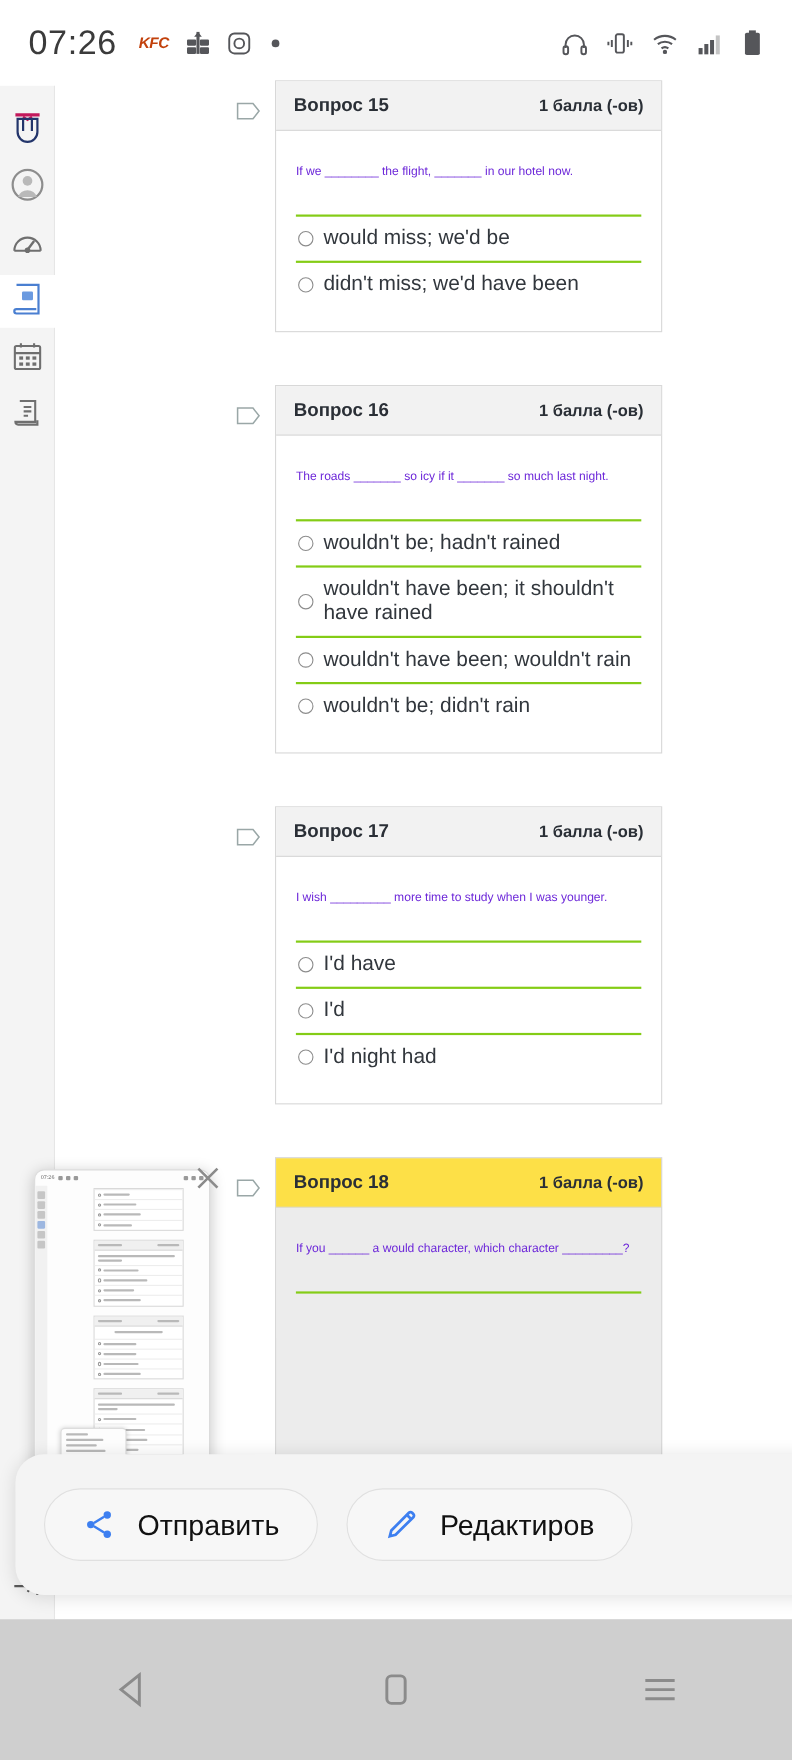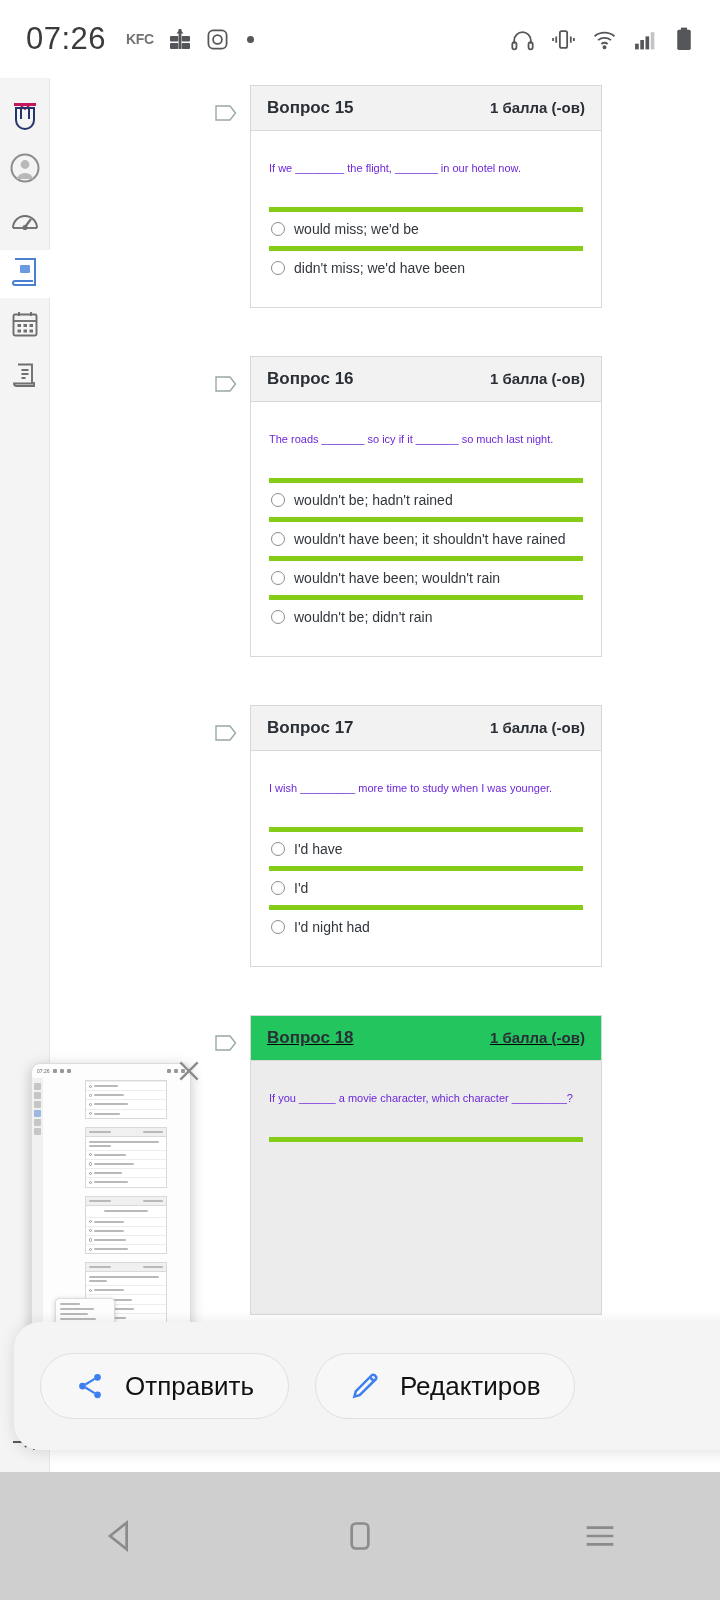--- a/index.html
+++ b/index.html
@@ -23,22 +23,22 @@
     background: #ffffff;
     display: flex; align-items: center;
     padding: 0 26px;
   }
   .sb-left { display: flex; align-items: center; gap: 14px; }
   .sb-time {
     font-size: 31px; color: #3b3b3b; letter-spacing: 0.5px;
     font-family: "Liberation Sans", sans-serif;
   }
   .sb-kfc {
-    font-size: 14px; font-weight: bold; 
-    color: #737373; letter-spacing: -0.4px; margin-left: 6px;
+    font-size: 14px; font-weight: bold; font-style: italic;
+    color: #c2410c; letter-spacing: -0.4px; margin-left: 6px;
   }
   .sb-icon { color: #55565a; display: flex; align-items: center; }
   .sb-dot { width: 7px; height: 7px; border-radius: 50%; background: #55565a; margin-left: 4px; }
   .sb-right { margin-left: auto; display: flex; align-items: center; gap: 16px; }
 
   
   .sidebar {
     position: absolute; top: 78px; left: 0;
     width: 50px; height: 1394px;
     background: #f4f4f4;
@@ -54,21 +54,21 @@
   .side-item.active { background: #ffffff; }
   .side-spacer { flex: 1; }
   .side-collapse {
     width: 50px; height: 44px;
     display: flex; align-items: center; justify-content: center;
     margin-bottom: 6px;
   }
 
   
   .content {
-    position: absolute; top: 75px; left: 50px;
+    position: absolute; top: 63px; left: 50px;
     width: 670px; height: 1394px;
     background: #ffffff;
     overflow: hidden;
   }
   .quiz-wrap {
     position: absolute; left: 0; top: 0;
     width: 670px;
     padding-left: 200px;
   }
 
@@ -93,31 +93,31 @@
   }
   .qtitle { font-size: 17px; font-weight: bold; color: #2a2f36; }
   .qpoints { font-size: 15px; font-weight: bold; color: #2a2f36; }
   .qbody { padding: 30px 18px 22px 18px; }
   .qtext {
     font-size: 11px; line-height: 1.45; color: #6d28d9;
     margin-bottom: 30px;
   }
   .opt {
     display: flex; align-items: center; gap: 9px;
-    border-top: 5px solid #84cc16;
+    border-top: 2px solid #84cc16;
     padding: 9px 2px 9px 2px;
-    font-size: 14px; color: #32373d;
+    font-size: 19px; color: #32373d;
   }
   .radio {
     flex: 0 0 auto;
     width: 14px; height: 14px; border-radius: 50%;
     border: 1px solid #8c8c8c; background: #fff;
   }
   .qcard.dimmed { background: #ececec; }
-  .qcard.dimmed .qhead { background: #22c55e; text-decoration: underline; }
+  .qcard.dimmed .qhead { background: #fde047; }
   .qcard.dimmed .qbody { background: #ececec; }
 
   
   .thumb-layer { position: absolute; left: 0; top: 0; width: 720px; height: 1600px; pointer-events: none; }
   .thumb {
     position: absolute; left: 31px; top: 1063px;
     width: 160px; height: 352px;
     background: #fdfdfd;
     border-radius: 9px;
     border: 1px solid #dcdcdc;
@@ -433,21 +433,21 @@
           <svg width="24" height="20" viewBox="0 0 24 20" fill="none" stroke="#9aa7a7" stroke-width="1.4">
             <path d="M2 3 h14 l5.5 7 l-5.5 7 h-14 z"></path>
           </svg>
         </span>
         <div class="qcard dimmed" style="min-height:300px;">
           <div class="qhead">
             <span class="qtitle">Вопрос 18</span>
             <span class="qpoints">1 балла (-ов)</span>
           </div>
           <div class="qbody">
-            <div class="qtext">If you ______ a movie character, which character _________?</div>
+            <div class="qtext">If you ______ a would character, which character _________?</div>
             <div class="opt"></div>
           </div>
         </div>
       </div>
 
     </div>
   </div>
 
   <div class="thumb-layer">
 

